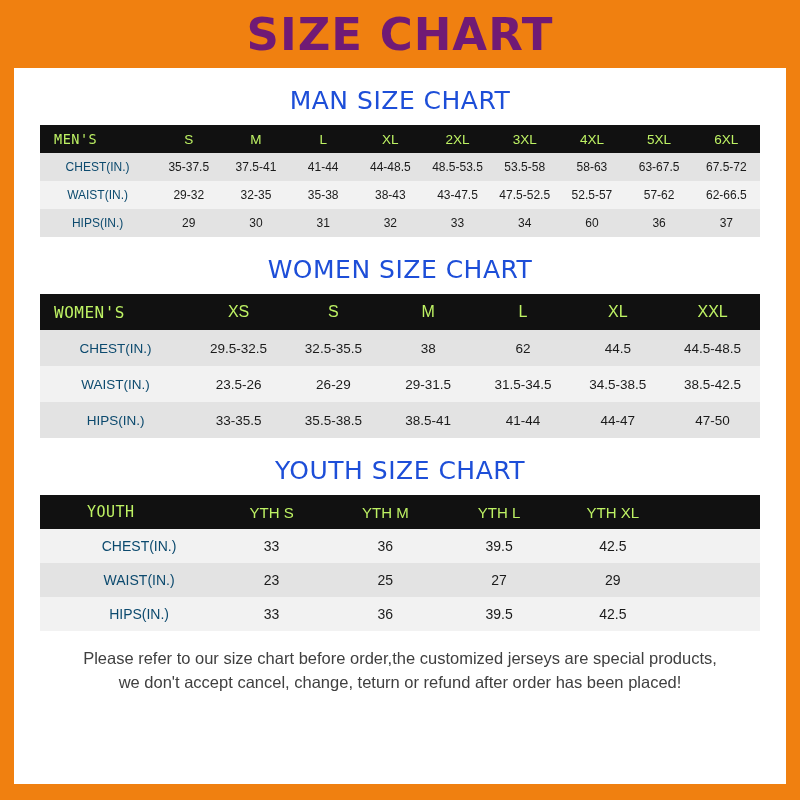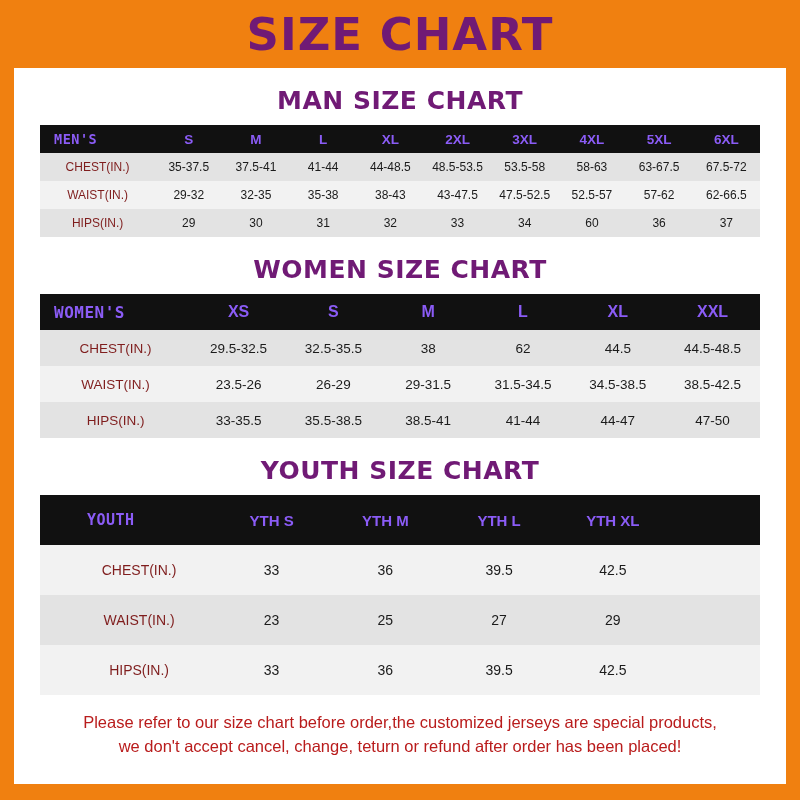--- a/index.html
+++ b/index.html
@@ -40,23 +40,23 @@
   }
   .content {
     padding: 0 26px;
   }
   .section {
     margin-top: 18px;
   }
   .section-title {
     text-align: center;
     font-family: "DejaVu Sans", sans-serif;
-    font-weight: bold;
+    font-weight: normal;
     font-size: 25px;
-    color: #701a75;
+    color: #1d4ed8;
     margin-bottom: 10px;
     letter-spacing: 0.5px;
   }
   table.chart {
     width: 100%;
     border-collapse: collapse;
     table-layout: fixed;
   }
   table.chart th,
   table.chart td {
@@ -64,55 +64,55 @@
     font-size: 12.5px;
     color: #1b1b1b;
     padding: 0;
     height: 29px;
     font-family: "Liberation Sans", sans-serif;
   }
   table.chart thead tr {
     background: #111111;
   }
   table.chart thead th {
-    color: #8b5cf6;
-    font-weight: bold;
+    color: #bef264;
+    font-weight: normal;
     font-size: 14px;
     height: 34px;
   }
   table.chart thead th.label-col {
     text-align: left;
     padding-left: 14px;
     font-family: "DejaVu Sans Mono", monospace;
     font-size: 16px;
     letter-spacing: 0.5px;
   }
   table.chart tbody tr.row-a { background: #e3e3e3; }
   table.chart tbody tr.row-b { background: #f2f2f2; }
   table.chart tbody td.label-col {
     text-align: center;
     font-size: 13px;
-    color: #7f1d1d;
+    color: #0c4a6e;
   }
   
   #men-table col.c0 { width: 16%; }
   #women-table col.c0 { width: 21%; }
   #youth-table col.c0 { width: 21%; }
   #youth-table thead th { font-size: 15px; }
-  #youth-table th, #youth-table td { height: 50px; font-size: 14px; padding-left: 47px; }
+  #youth-table th, #youth-table td { height: 34px; font-size: 14px; padding-left: 47px; }
   #women-table th, #women-table td { height: 36px; font-size: 13.5px; }
   #women-table thead th { font-size: 16px; }
   #men-table thead th { font-size: 13.5px; }
   #men-table th, #men-table td { height: 28px; font-size: 12px; }
 
   .footer-note {
     margin-top: 16px;
     padding: 0 4px;
     text-align: center;
-    color: #b91c1c;
+    color: #404040;
     font-size: 16.5px;
     line-height: 1.45;
     font-family: "Liberation Sans", sans-serif;
   }
   .footer-bar {
     position: absolute;
     left: -14px;
     right: -14px;
     bottom: 0;
     height: 16px;

